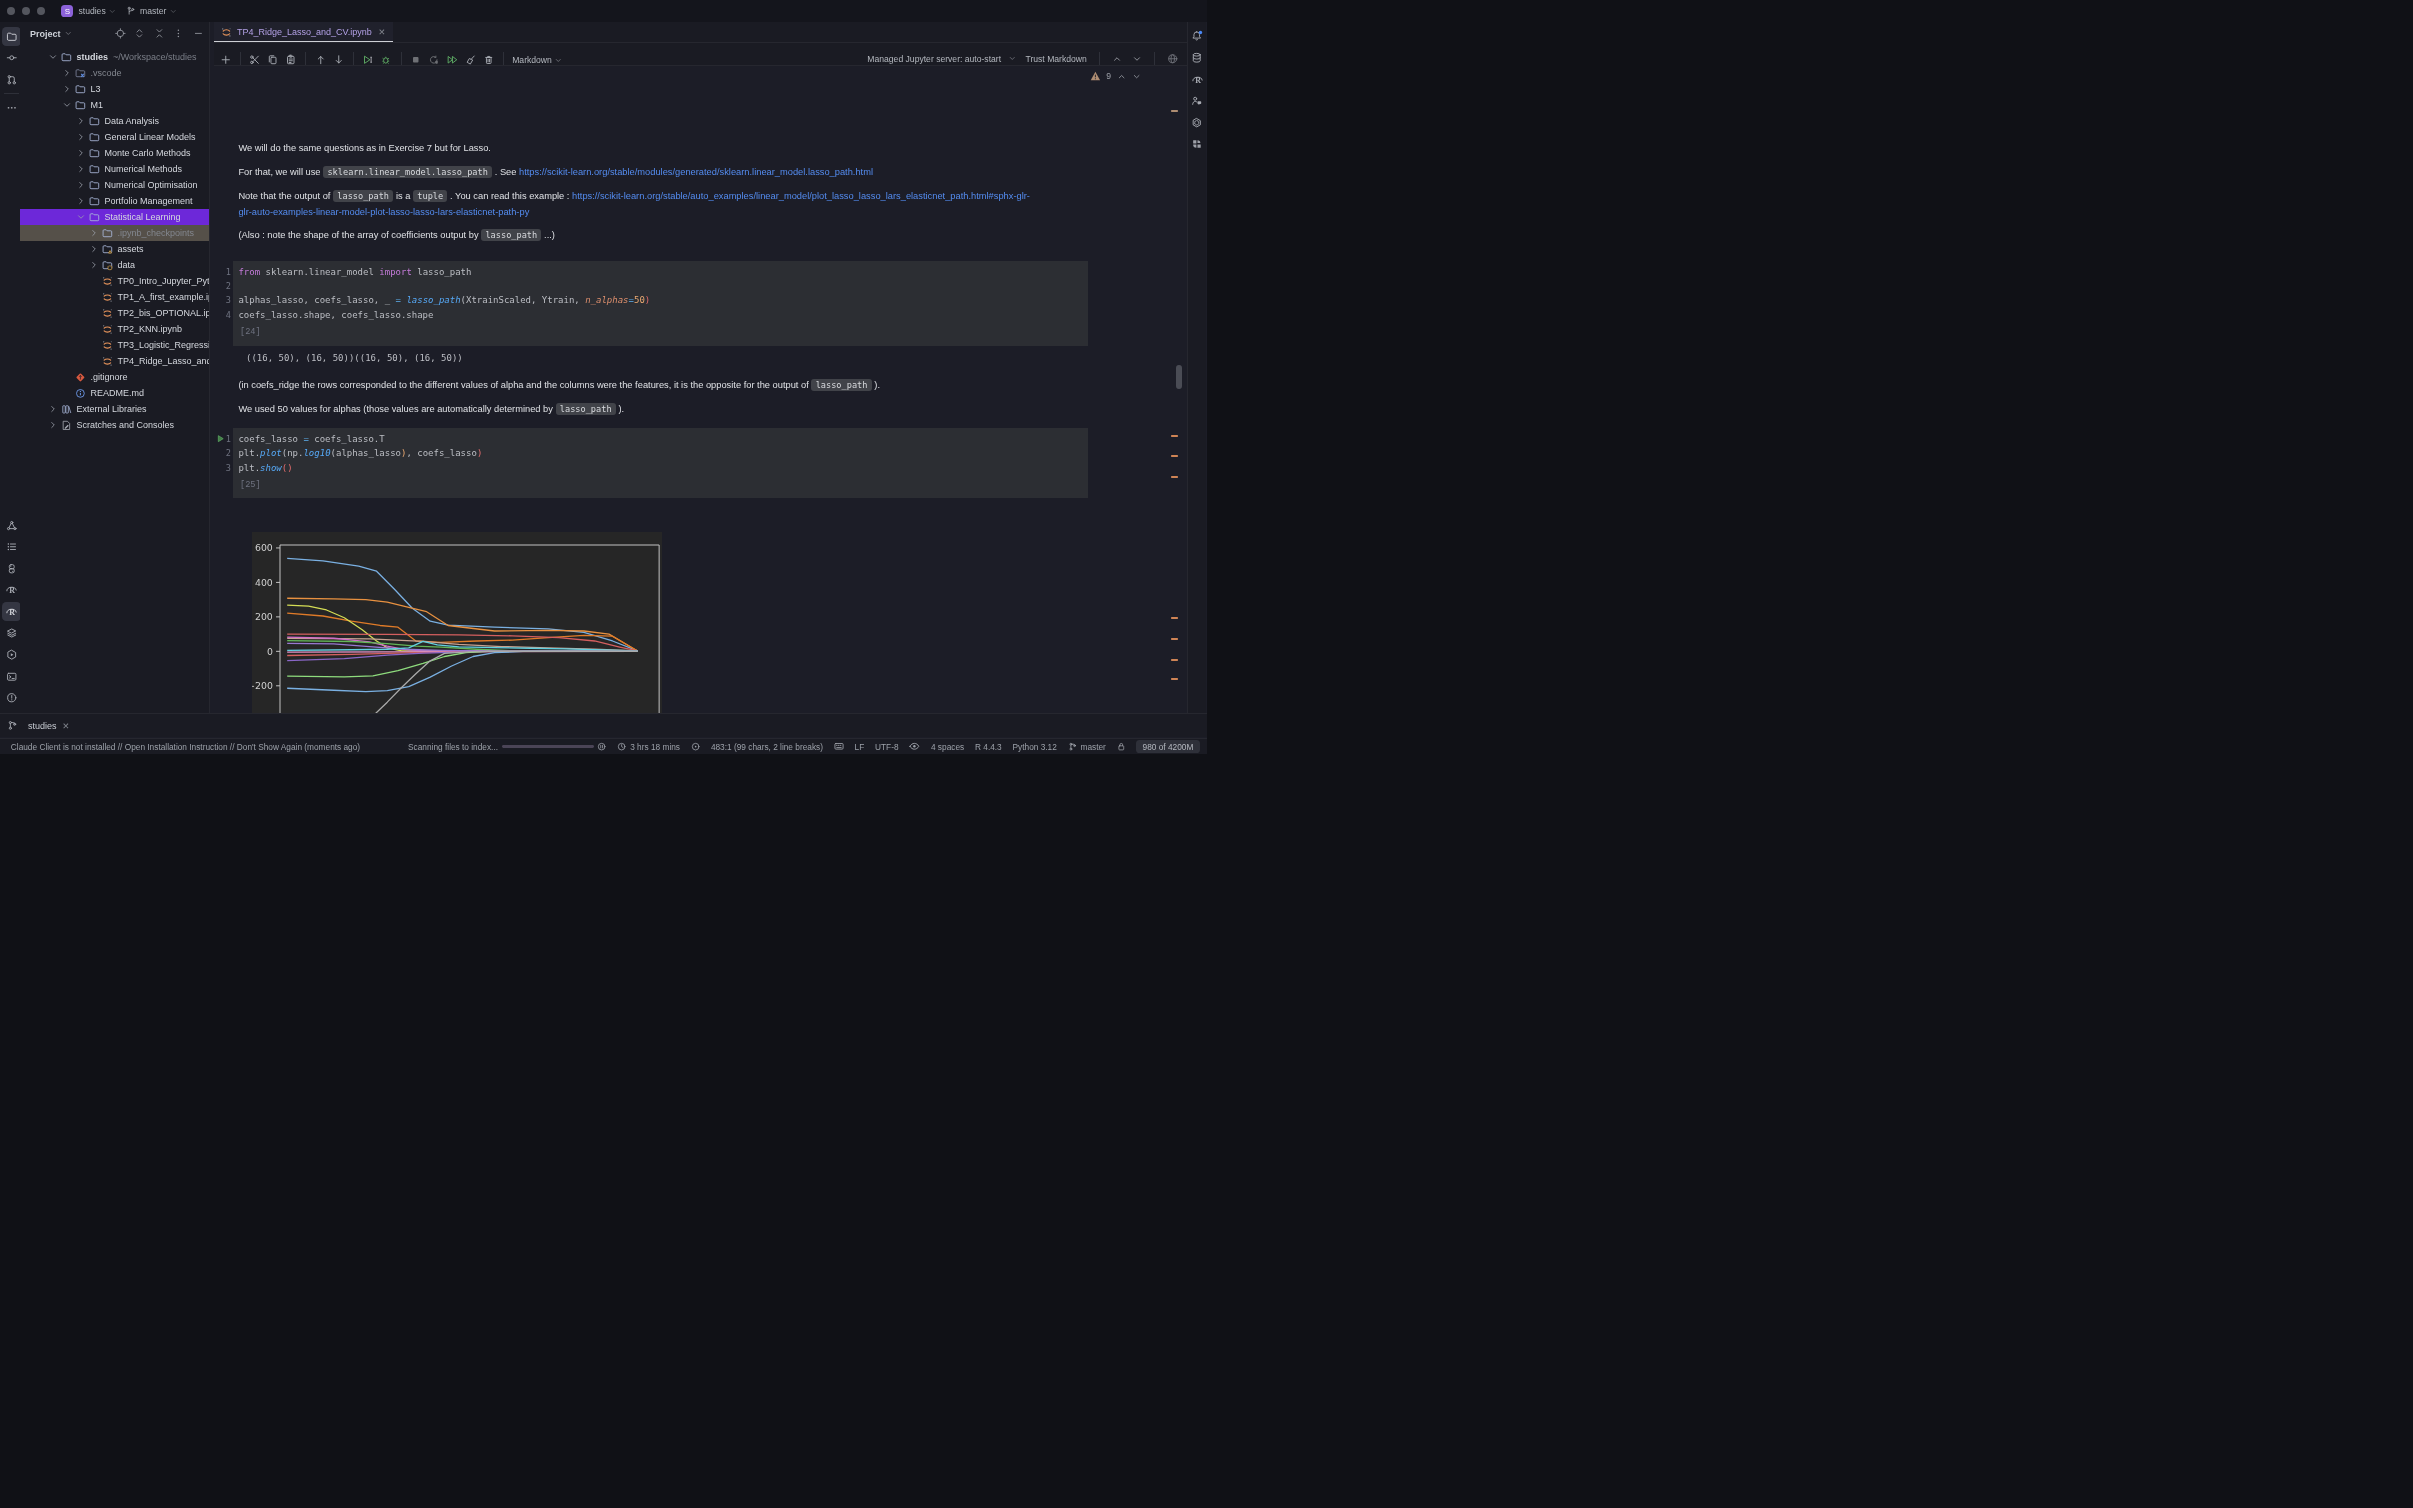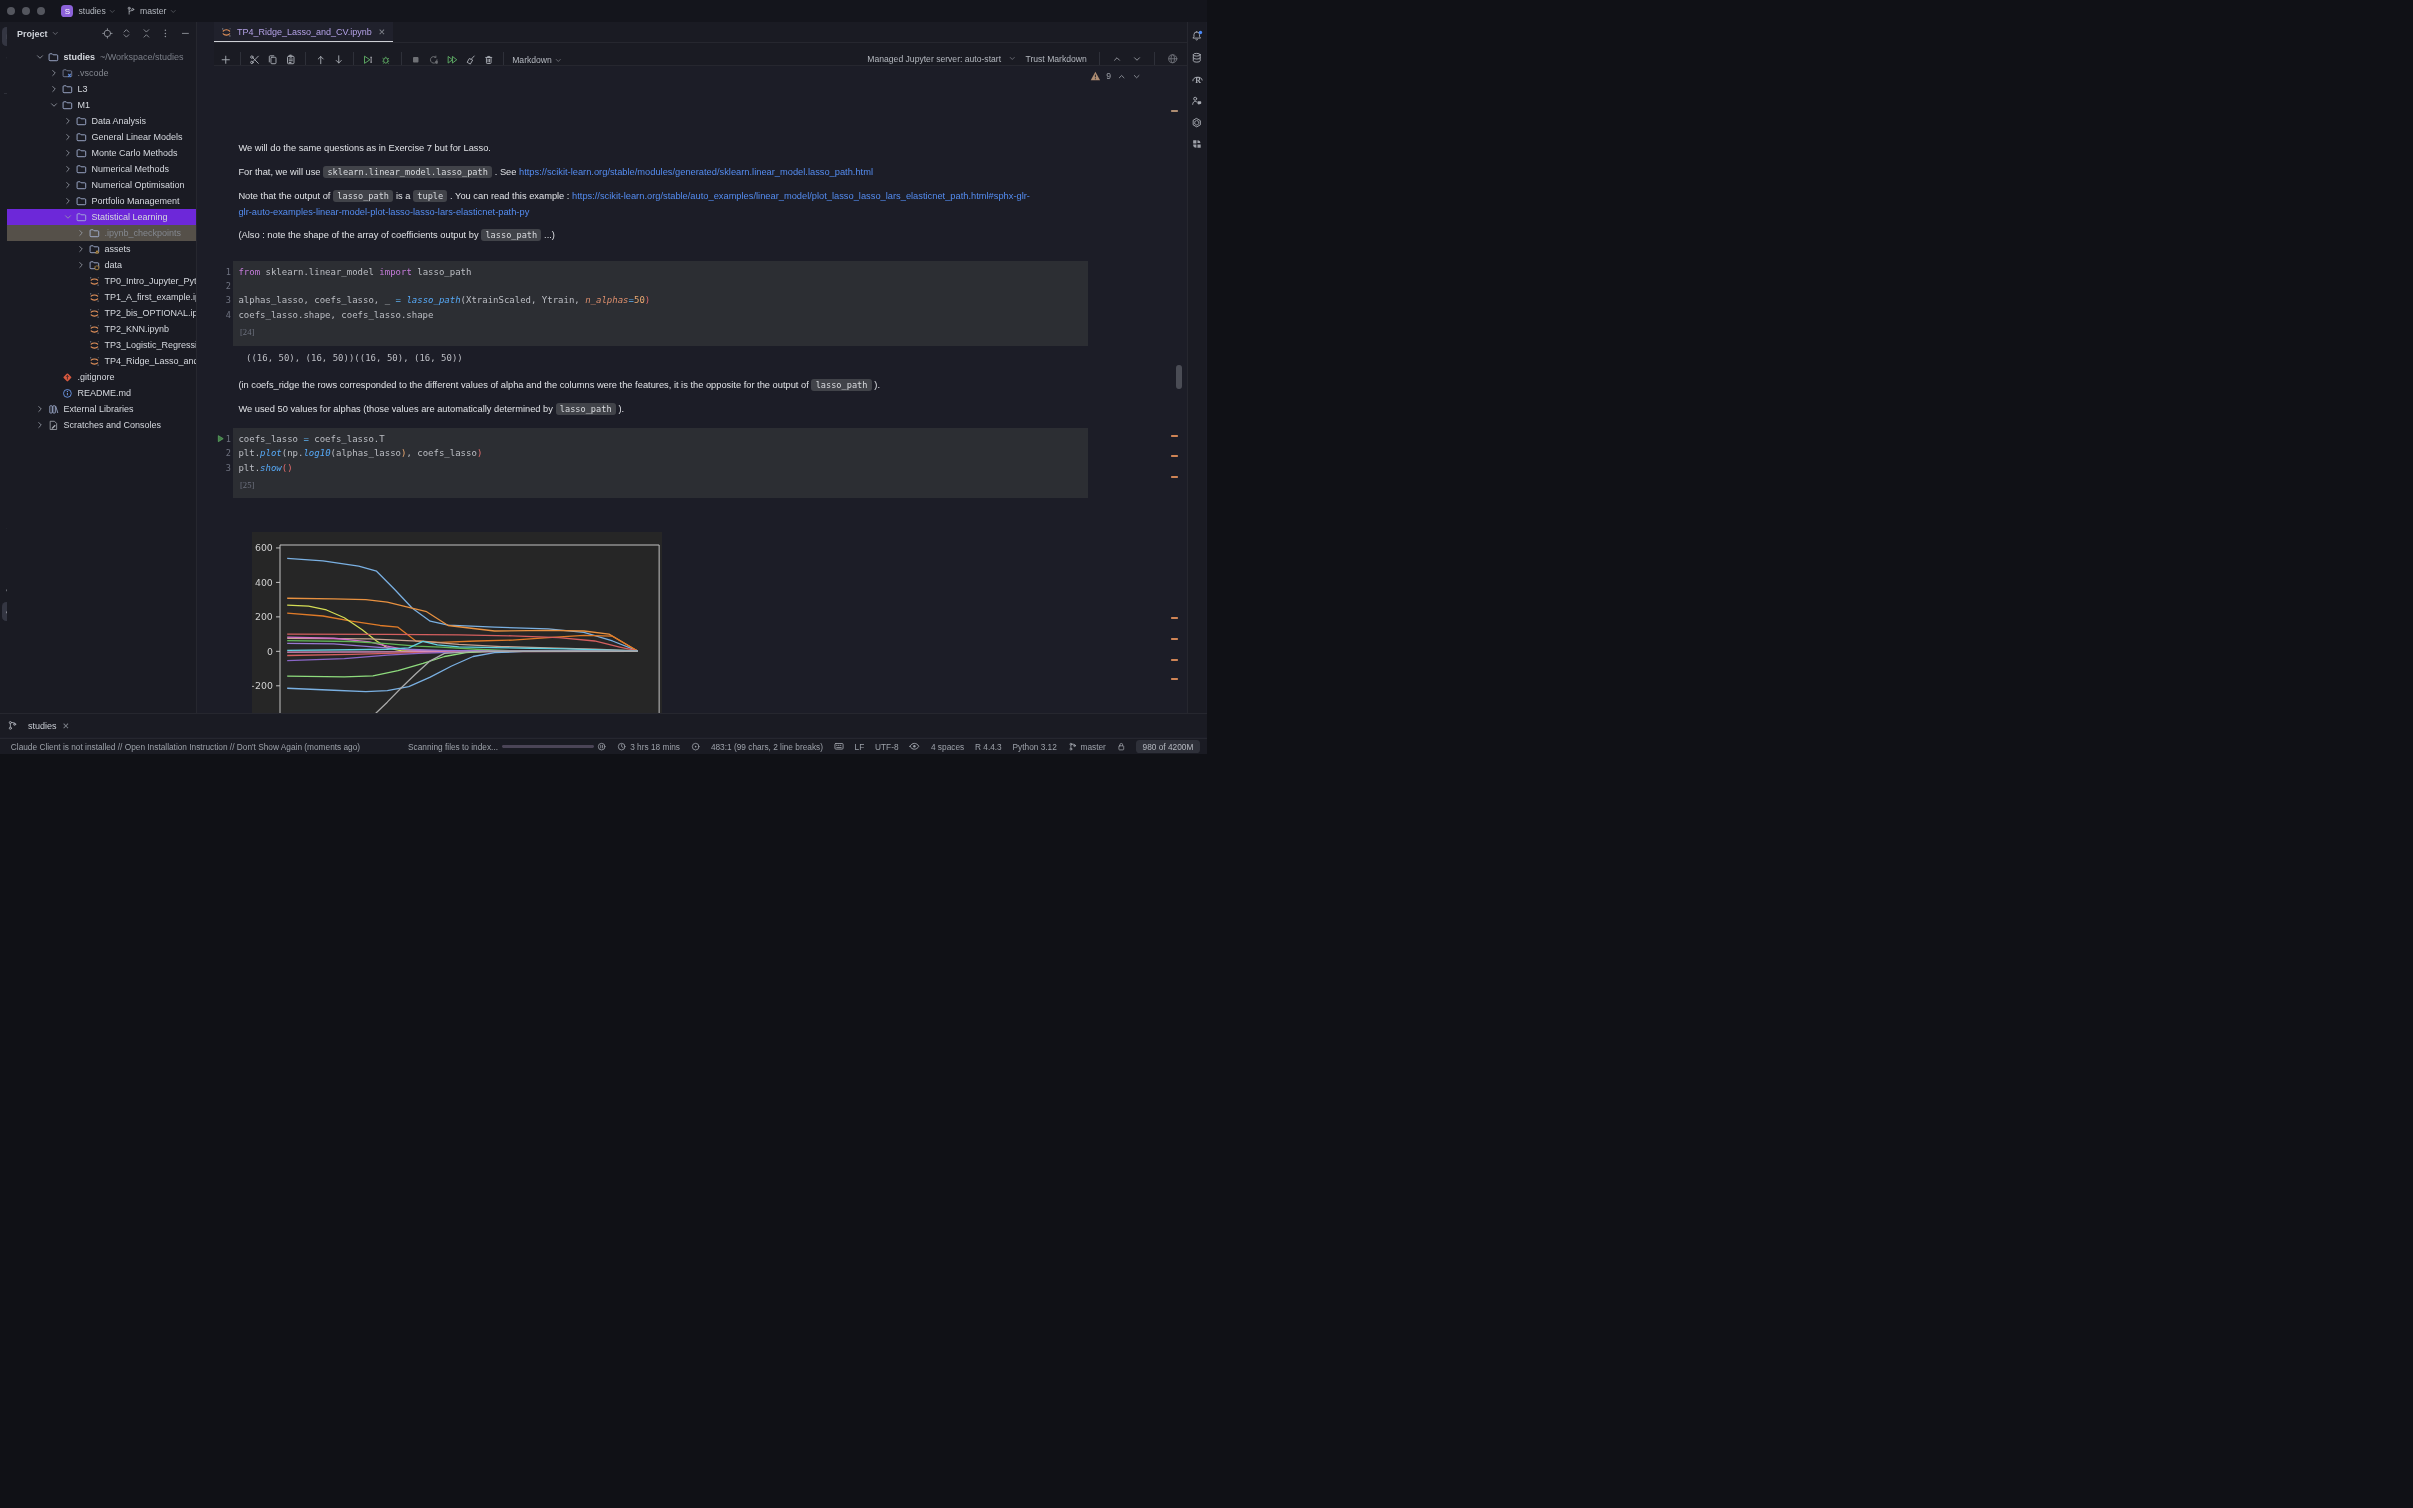--- a/index.html
+++ b/index.html
@@ -19,21 +19,21 @@
 
   
   #left-stripe { position:absolute; left:0; top:22px; width:24px; height:691px; background:#1a1b23;
                  border-right:0.7px solid #26272f; display:flex; flex-direction:column; align-items:center; }
   .st-ic { width:18.7px; height:18.7px; border-radius:4.3px; display:flex; align-items:center; justify-content:center; }
   .st-ic.active { background:#343642; }
   .st-div { width:14.4px; height:0.7px; background:#2e3039; margin:4.3px 0; }
   .spacer { flex:1; }
 
   
-  #project-panel { position:absolute; left:7px; top:22px; width:190px; height:691px; background:#1a1b23;
+  #project-panel { position:absolute; left:20px; top:22px; width:190px; height:691px; background:#1a1b23;
                    border-right:0.7px solid #26272f; overflow:hidden; }
   #panel-header { height:23px; display:flex; align-items:center; padding:0 5.7px 0 10px; font-size:9px; font-weight:bold; color:#ced2d9; }
   #panel-header .hic { margin-left:8.6px; opacity:.85; }
   #tree { position:relative; font-size:9px; }
   .trow { height:16px; display:flex; align-items:center; white-space:nowrap; overflow:hidden; cursor:default; }
   .trow .chev { width:12.2px; flex:0 0 12.2px; display:flex; justify-content:center; }
   .trow .ticon { width:14.4px; flex:0 0 14.4px; display:flex; justify-content:center; }
   .trow .lbl { margin-left:2.9px; color:#d5d8de; }
   .trow .sfx { margin-left:5px; color:#7b7f88; }
   .trow.bold .lbl { font-weight:bold; }
@@ -56,21 +56,21 @@
   #nb { position:absolute; left:0; top:45px; width:973px; height:646px; overflow:hidden; background:#1c1d27; }
   .md { position:absolute; left:24.4px; font-size:9.3px; color:#dfe1e5; white-space:nowrap; line-height:16px; }
   .chip { font-family:"DejaVu Sans Mono", monospace; font-size:8.6px; background:#414349; color:#d8dade;
           padding:0.7px 4.3px 1.4px; border-radius:2.9px; }
   .lnk { color:#548cf0; text-decoration:none; }
 
   .cellbg { position:absolute; left:19.4px; width:855px; background:#2c2e33; }
   .cl { position:absolute; font-family:"DejaVu Sans Mono", monospace; font-size:9px; white-space:pre; color:#bcbec4; }
   .ln { position:absolute; left:0; width:17px; text-align:right; font-family:"DejaVu Sans Mono", monospace;
         font-size:8.6px; color:#6e7280; }
-  .exec { position:absolute; font-family:Liberation Serif, serif; font-size:8.6px; color:#6e7280; }
+  .exec { position:absolute; font-family:Liberation Mono, monospace; font-size:8.6px; color:#6e7280; }
   .tok-k { color:#c57bda; } .tok-f { color:#56a8f5; font-style:italic; } .tok-p { color:#dd8f6d; font-style:italic; }
   .tok-n { color:#e8a871; } .tok-o { color:#5fb0ee; } .tok-pr { color:#e36d6d; } .tok-po { color:#e8a871; }
   #out1 { position:absolute; left:32px; top:286px; font-family:"DejaVu Sans Mono", monospace; font-size:9px; color:#bcbec4; }
   #runglyph { position:absolute; left:2.2px; top:367px; }
 
   #plot { position:absolute; left:38px; top:465px; width:410px; height:248px; background:#262626; }
 
   #warn-widget { position:absolute; right:46px; top:4.3px; display:flex; align-items:center; gap:5.7px;
                  font-size:8.6px; color:#9da0a8; }
   #scrollthumb { position:absolute; right:5px; top:298px; width:5.7px; height:24.4px; background:#4a4c55; border-radius:2.9px; }

